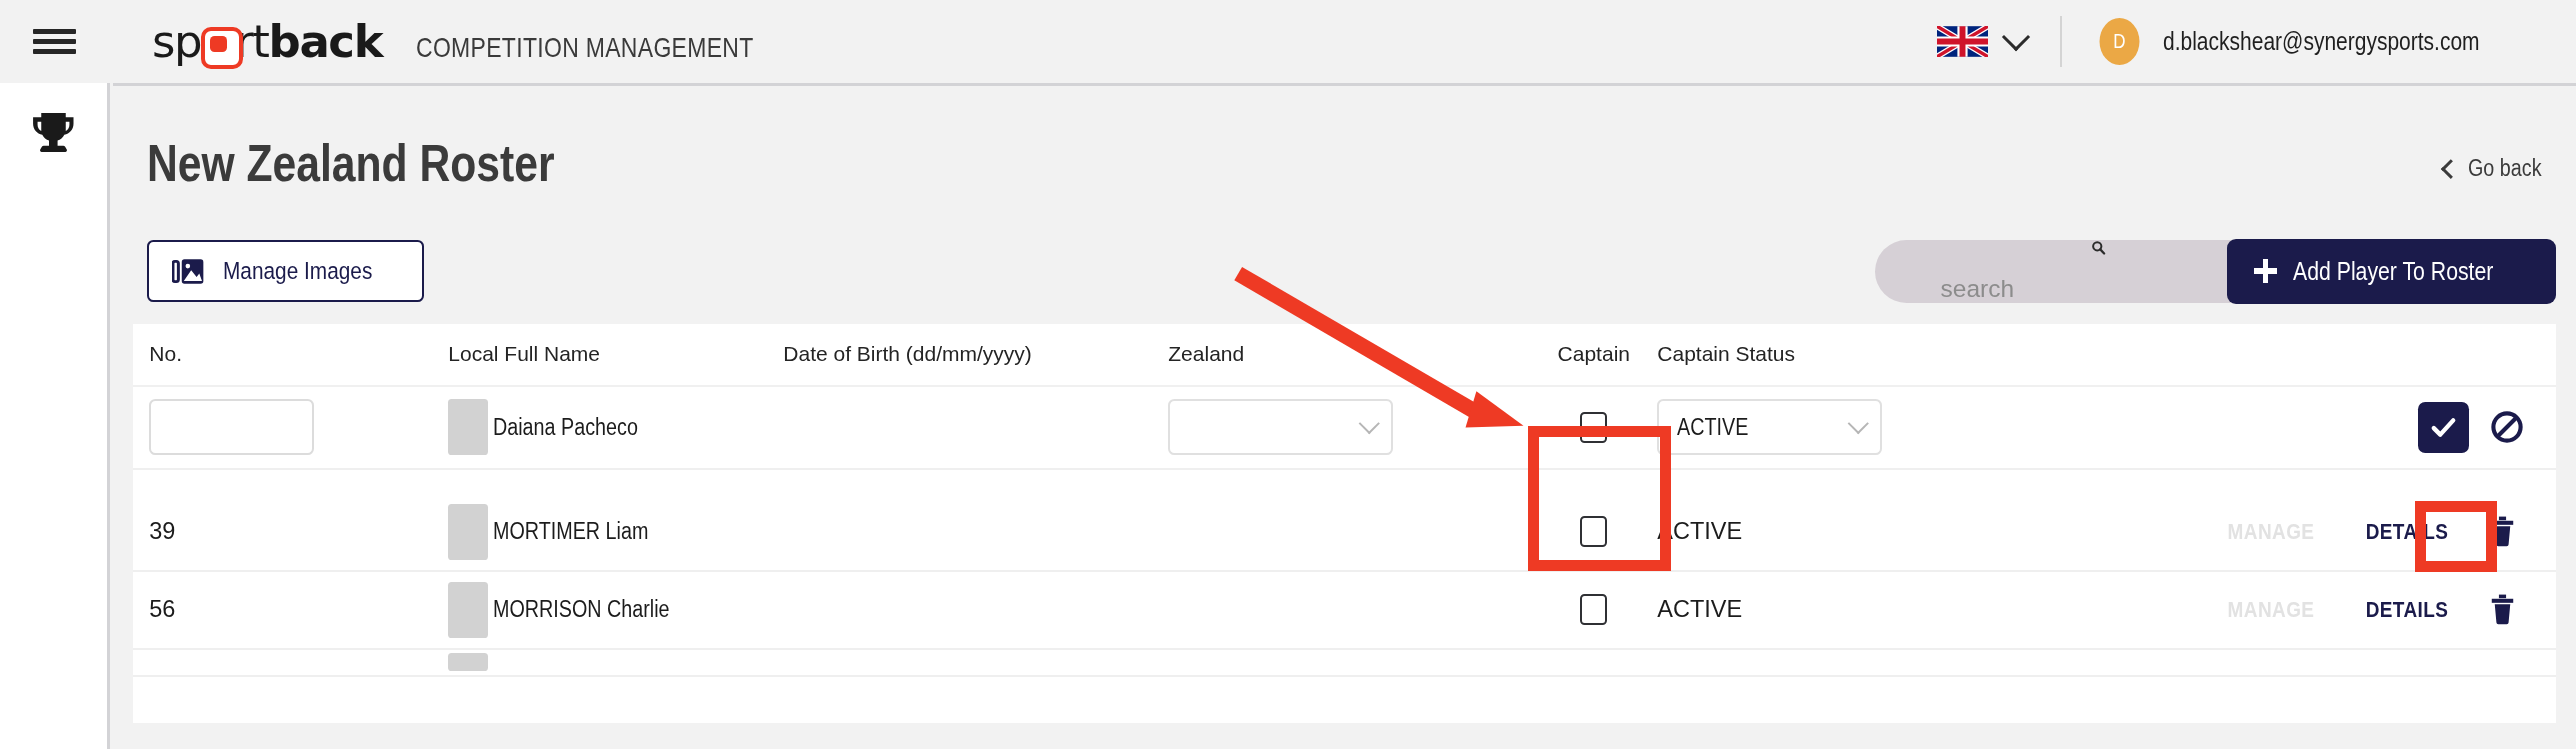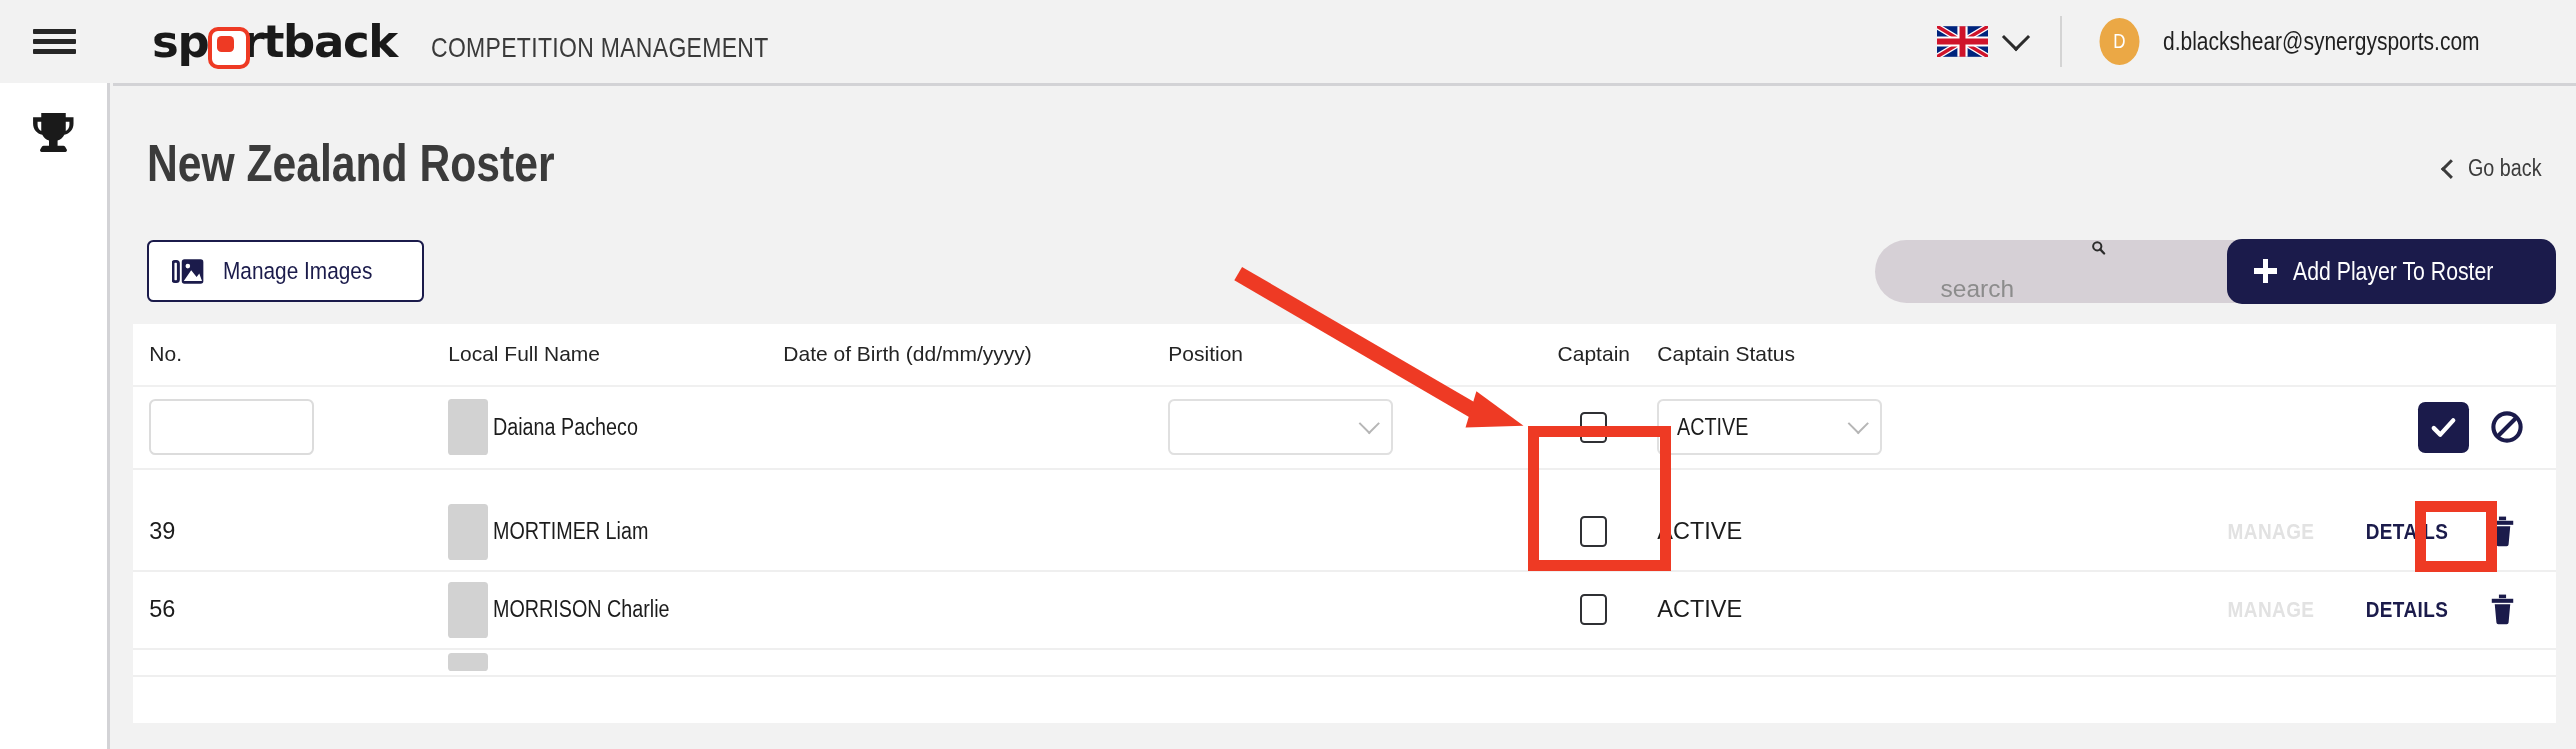--- a/index.html
+++ b/index.html
@@ -27,21 +27,21 @@
   }
   #brand {
     display: flex; align-items: baseline; gap: 34px;
     margin-left: 43px;
   }
   #logo-text {
     font-family: "DejaVu Sans", sans-serif;
     font-size: 45px; color: #1a1a1a; letter-spacing: -1.4px;
     position: relative; white-space: nowrap;
   }
-  #logo-text .light { font-weight: 700; }
+  #logo-text .light { font-weight: 400; }
   #logo-text .bold  { font-weight: 700; }
   #logo-o {
     display: inline-block; position: relative;
     width: 34px; height: 34px; vertical-align: -3.6px;
   }
   #logo-o::before {
     content: ""; position: absolute; left: 0; top: 0;
     width: 34px; height: 34px; border-radius: 10px;
     border: 4.5px solid #ee3a24; background: #fff;
   }
@@ -154,21 +154,21 @@
   }
   #search-input {
     flex: 1; border: none; outline: none; background: transparent;
     font-family: "Liberation Sans", sans-serif;
     font-size: 24.5px; color: #4a4a4a;
   }
   #search-input::placeholder { color: #8c8c8c; }
   #add-player-btn {
     position: absolute; right: 0px; top: 3.6px;
     height: 65px; padding: 0 27px;
-    background: #1b1b4b; border: none; border-radius: 15px;
+    background: #1b1b4b; border: none; border-radius: 9px;
     display: flex; align-items: center; gap: 16px;
     cursor: pointer;
   }
   #add-player-label {
     font-size: 25px; color: #fff; white-space: nowrap;
     transform: scaleX(0.85); transform-origin: left center;
   }
   .plus-ico {
     position: relative; width: 23.5px; height: 23.5px; flex: none;
   }
@@ -359,21 +359,21 @@
       <span id="add-player-label">Add Player To Roster</span>
     </div>
   </div>
 
   <div id="table-card">
 
     <div class="trow" id="thead-row">
       <div class="c-no"><span class="th">No.</span></div>
       <div class="c-name"><span class="th">Local Full Name</span></div>
       <div class="c-dob"><span class="th">Date of Birth (dd/mm/yyyy)</span></div>
-      <div class="c-pos"><span class="th">Position</span></div>
+      <div class="c-pos"><span class="th">Zealand</span></div>
       <div class="c-cap" style="text-align:center;"><span class="th center">Captain</span></div>
       <div class="c-status"><span class="th">Captain Status</span></div>
       <div class="c-actions"></div>
     </div>
 
     <div class="trow" id="edit-row">
       <div class="c-no">
         <input id="no-input" type="text" value="" style="">
       </div>
       <div class="c-name">

